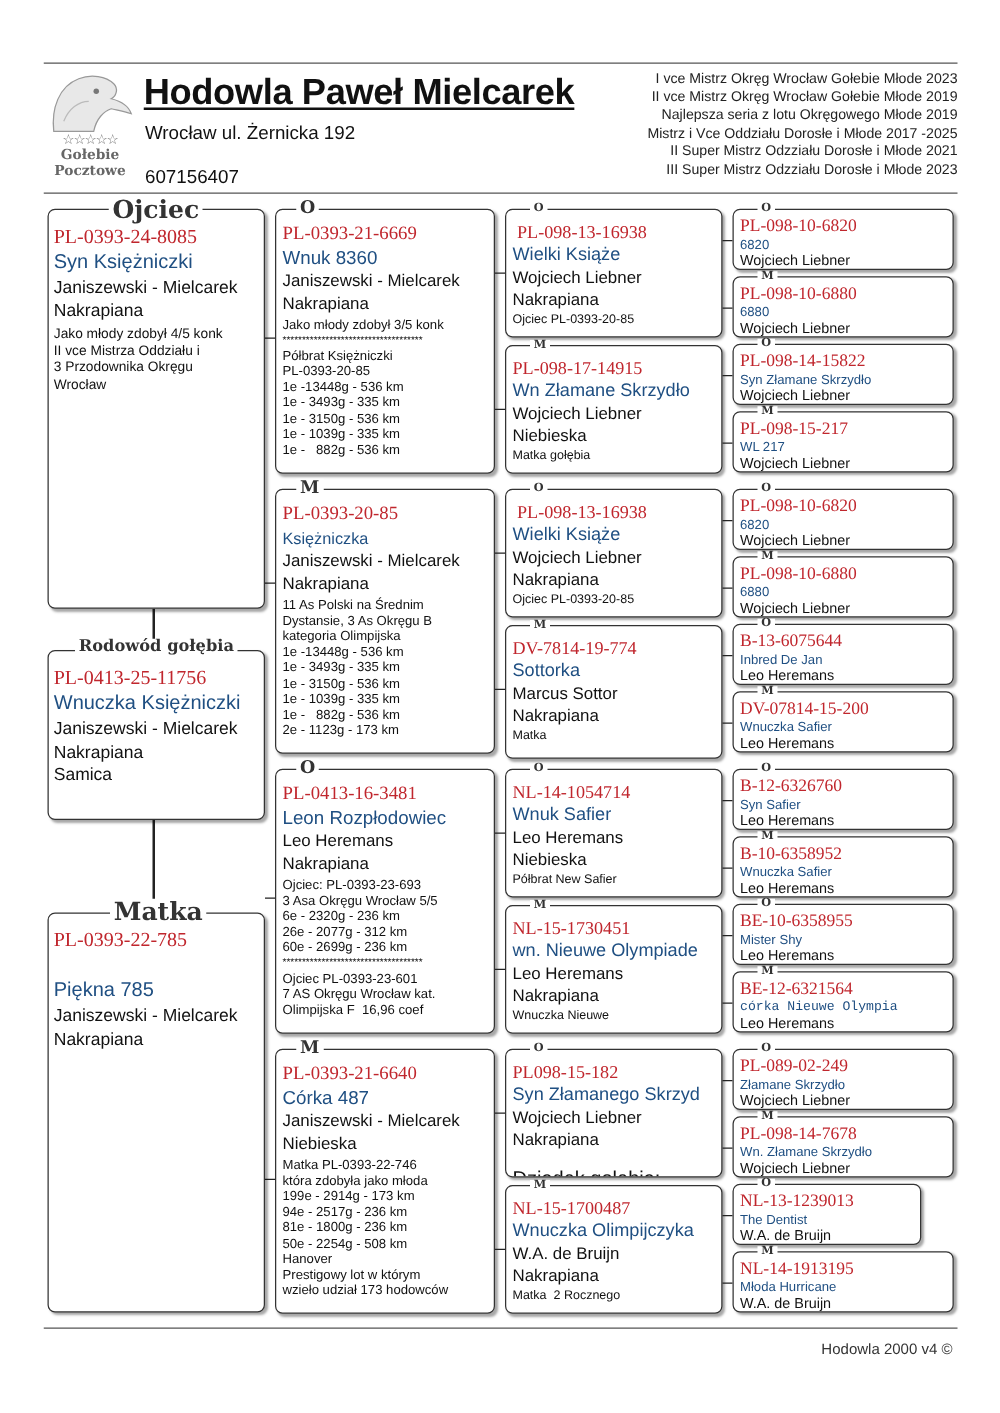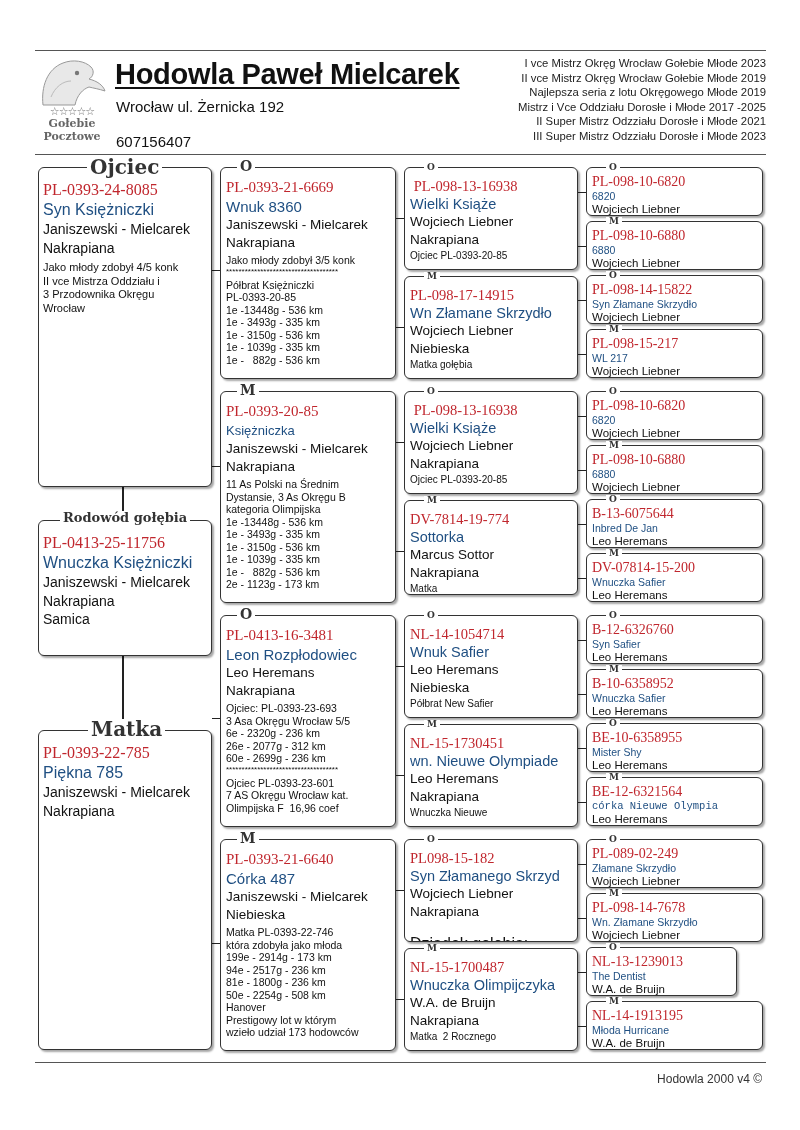--- a/index.html
+++ b/index.html
@@ -78,21 +78,21 @@
   <div class="ring" style="font-size:16px;line-height:20px;">PL-0413-25-11756</div>
   <div class="nm" style="font-size:16px;line-height:20px;">Wnuczka Księżniczki</div>
   <div class="tx" style="font-size:14px;line-height:18.5px;">Janiszewski - Mielcarek</div>
   <div class="tx" style="font-size:14px;line-height:18.5px;">Nakrapiana</div>
   <div class="tx" style="font-size:14px;line-height:18.5px;">Samica</div>
 </div>
 <div class="lbl med" style="left:60px;top:511px;">Rodowód gołębia</div>
 
 <div class="box" style="left:38px;top:730px;width:174px;height:320px;padding:12px 0 0 4px;">
   <div class="ring" style="font-size:16px;line-height:20px;">PL-0393-22-785</div>
-  <div class="nm" style="font-size:16px;line-height:20px;">Piękna 785</div>
+  <div class="nm" style="font-size:16px;line-height:20px;margin-top:20px;">Piękna 785</div>
   <div class="tx" style="font-size:14px;line-height:18.5px;">Janiszewski - Mielcarek</div>
   <div class="tx" style="font-size:14px;line-height:18.5px;">Nakrapiana</div>
 </div>
 <div class="lbl big" style="left:88px;top:719px;">Matka</div>
 
 <div class="box" style="left:220px;top:167px;width:176px;height:212px;padding:10px 0 0 5px;">
   <div class="ring" style="font-size:15px;line-height:19px;">PL-0393-21-6669</div>
   <div class="nm" style="font-size:15px;line-height:19px;">Wnuk 8360</div>
   <div class="tx" style="font-size:13.5px;line-height:18px;">Janiszewski - Mielcarek</div>
   <div class="tx" style="font-size:13.5px;line-height:18px;">Nakrapiana</div>
@@ -192,21 +192,21 @@
        </div>
        <div class="lbl xs" style="left:424px;top:272px;">M</div>
     <div class="box" style="left:404px;top:391px;width:174px;height:103px;padding:9px 0 0 5px;">
          <div class="ring" style="font-size:14.5px;line-height:18px;white-space:pre;"> PL-098-13-16938</div>
          <div class="nm" style="font-size:14.5px;line-height:18px;">Wielki Książe</div>
          <div class="tx" style="font-size:13.5px;line-height:18px;">Wojciech Liebner</div>
          <div class="tx" style="font-size:13.5px;line-height:18px;">Nakrapiana</div>
          <div class="note" style="font-size:10px;line-height:14px;">Ojciec PL-0393-20-85</div>
        </div>
        <div class="lbl xs" style="left:424px;top:387px;">O</div>
-    <div class="box" style="left:404px;top:500px;width:174px;height:95px;padding:9px 0 0 5px;">
+    <div class="box" style="left:404px;top:500px;width:174px;height:107px;padding:9px 0 0 5px;">
          <div class="ring" style="font-size:14.5px;line-height:18px;white-space:pre;">DV-7814-19-774</div>
          <div class="nm" style="font-size:14.5px;line-height:18px;">Sottorka</div>
          <div class="tx" style="font-size:13.5px;line-height:18px;">Marcus Sottor</div>
          <div class="tx" style="font-size:13.5px;line-height:18px;">Nakrapiana</div>
          <div class="note" style="font-size:10px;line-height:14px;">Matka</div>
        </div>
        <div class="lbl xs" style="left:424px;top:496px;">M</div>
     <div class="box" style="left:404px;top:615px;width:174px;height:103px;padding:9px 0 0 5px;">
          <div class="ring" style="font-size:14.5px;line-height:18px;white-space:pre;">NL-14-1054714</div>
          <div class="nm" style="font-size:14.5px;line-height:18px;">Wnuk Safier</div>

